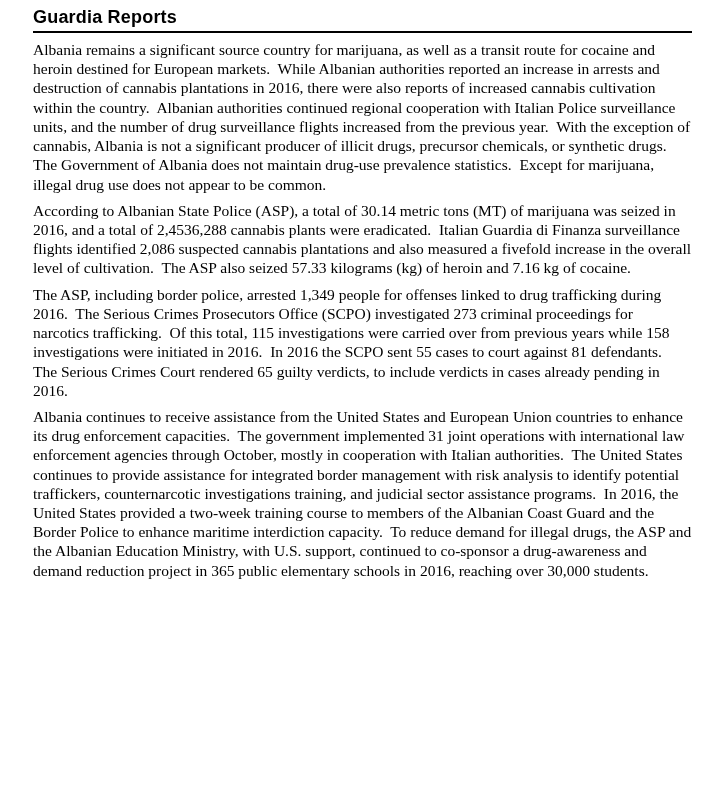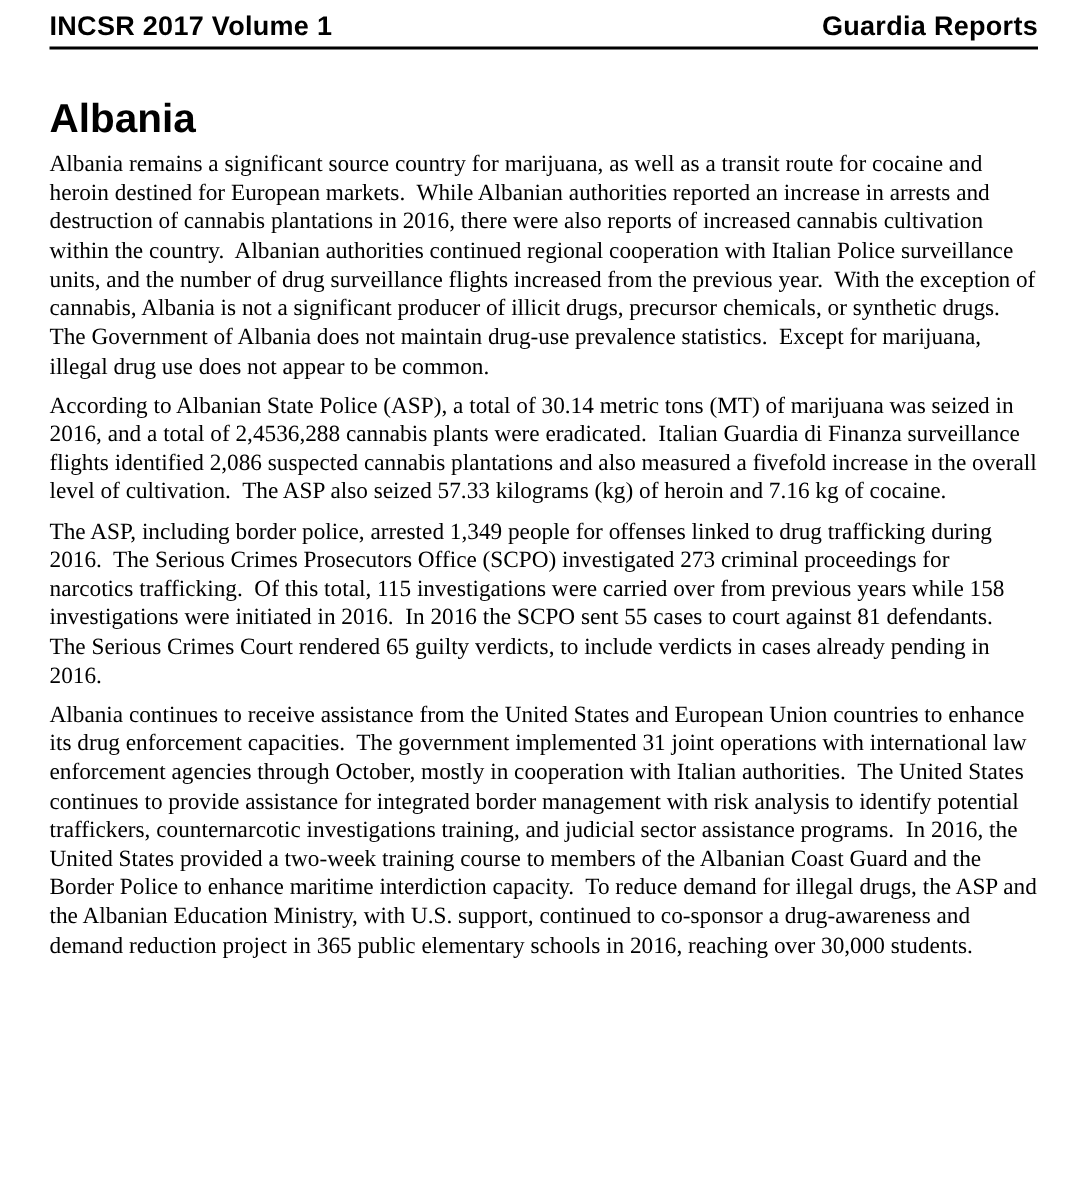--- a/index.html
+++ b/index.html
@@ -46,25 +46,23 @@
     white-space: pre-wrap;
     text-align: left;
   }
 </style>
 </head>
 <body>
 
 <div class="page">
 
   <div class="running-header">
-    <span>INCSR 2017 Volume 1</span>
     <span>Guardia Reports</span>
   </div>
 
-  <h1 class="doc-title">Albania</h1>
 
   <div class="content">
     <p>Albania remains a significant source country for marijuana, as well as a transit route for cocaine and heroin destined for European markets.  While Albanian authorities reported an increase in arrests and destruction of cannabis plantations in 2016, there were also reports of increased cannabis cultivation within the country.  Albanian authorities continued regional cooperation with Italian Police surveillance units, and the number of drug surveillance flights increased from the previous year.  With the exception of cannabis, Albania is not a significant producer of illicit drugs, precursor chemicals, or synthetic drugs.  The Government of Albania does not maintain drug-use prevalence statistics.  Except for marijuana, illegal drug use does not appear to be common.</p>
     <p>According to Albanian State Police (ASP), a total of 30.14 metric tons (MT) of marijuana was seized in 2016, and a total of 2,4536,288 cannabis plants were eradicated.  Italian Guardia di Finanza surveillance flights identified 2,086 suspected cannabis plantations and also measured a fivefold increase in the overall level of cultivation.  The ASP also seized 57.33 kilograms (kg) of heroin and 7.16 kg of cocaine.</p>
     <p>The ASP, including border police, arrested 1,349 people for offenses linked to drug trafficking during 2016.  The Serious Crimes Prosecutors Office (SCPO) investigated 273 criminal proceedings for narcotics trafficking.  Of this total, 115 investigations were carried over from previous years while 158 investigations were initiated in 2016.  In 2016 the SCPO sent 55 cases to court against 81 defendants.  The Serious Crimes Court rendered 65 guilty verdicts, to include verdicts in cases already pending in 2016.</p>
     <p>Albania continues to receive assistance from the United States and European Union countries to enhance its drug enforcement capacities.  The government implemented 31 joint operations with international law enforcement agencies through October, mostly in cooperation with Italian authorities.  The United States continues to provide assistance for integrated border management with risk analysis to identify potential traffickers, counternarcotic investigations training, and judicial sector assistance programs.  In 2016, the United States provided a two-week training course to members of the Albanian Coast Guard and the Border Police to enhance maritime interdiction capacity.  To reduce demand for illegal drugs, the ASP and the Albanian Education Ministry, with U.S. support, continued to co-sponsor a drug-awareness and demand reduction project in 365 public elementary schools in 2016, reaching over 30,000 students.</p>
   </div>
 
 </div>
 

